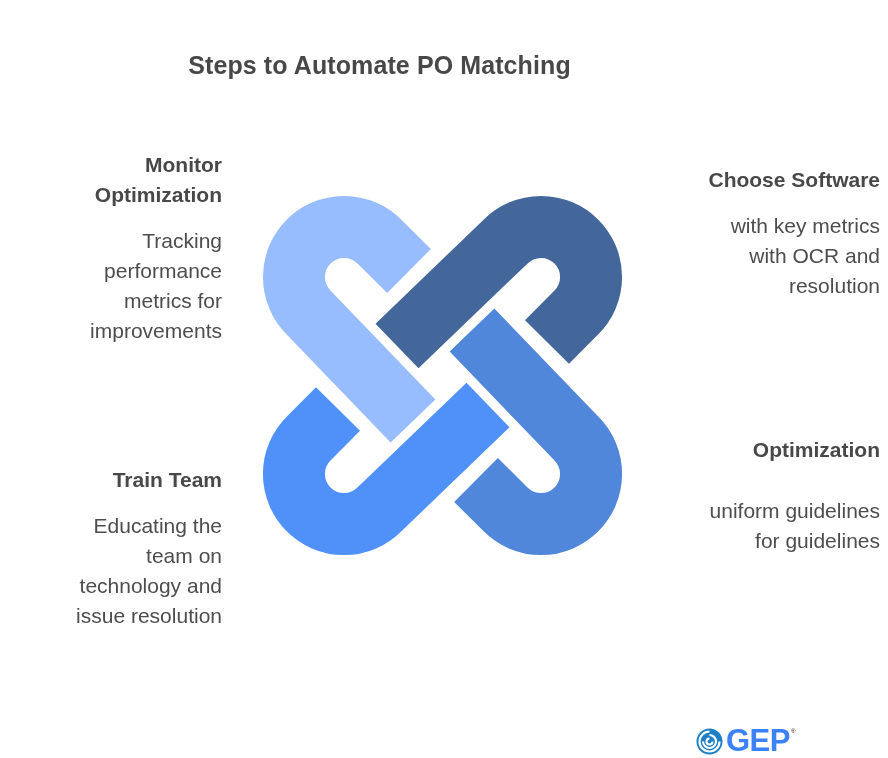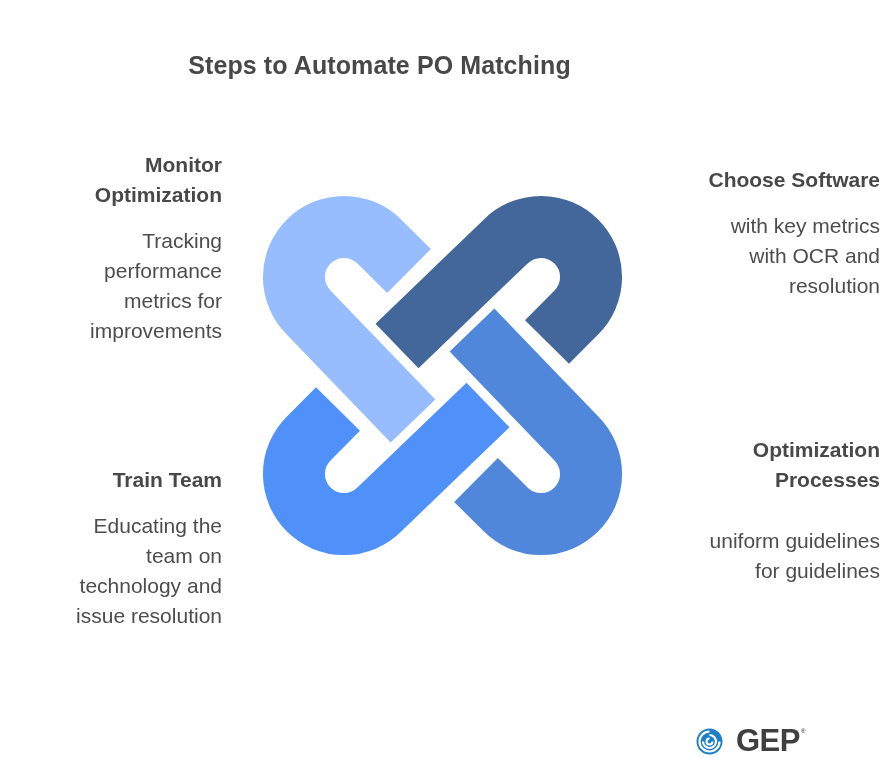--- a/index.html
+++ b/index.html
@@ -8,22 +8,22 @@
   .title { position: absolute; left: 0; width: 759px; top: 51px; text-align: center;
            font-size: 25px; font-weight: bold; color: #484848; letter-spacing: 0.1px; }
   .block { position: absolute; width: 230px; }
   .block.right-align { text-align: right; }
   .block.left-align { text-align: right; }
   .heading { font-size: 21px; font-weight: bold; line-height: 30px; color: #484848; }
   .desc { font-size: 21px; line-height: 30px; color: #4d4d4d; }
   .line { display: block; white-space: nowrap; }
   #knot { position: absolute; left: 0; top: 0; }
   .logo { position: absolute; left: 696px; top: 724px; height: 34px; display: flex; align-items: center; }
-  .logo-text { font-size: 31px; font-weight: 900; color: #404040; letter-spacing: -0.5px;
-               font-family: "Liberation Sans", sans-serif; margin-left: 13px; line-height: 30px; }
+  .logo-text { font-size: 31px; font-weight: 900; color: #3b82f6; letter-spacing: -0.5px;
+               font-family: "Liberation Sans", sans-serif; margin-left: 3px; line-height: 30px; }
   .logo-reg { font-size: 6px; color: #111; align-self: flex-start; margin-top: 4px; margin-left: 1px; }
 </style>
 </head>
 <body>
 
 <div class="title">Steps to Automate PO Matching</div>
 
 <svg id="knot" width="888" height="758" viewBox="0 0 888 758">
   <defs>
 
@@ -63,21 +63,20 @@
   <div class="desc" style="margin-top:16px;">
     <span class="line">with key metrics</span>
     <span class="line">with OCR and</span>
     <span class="line">resolution</span>
   </div>
 </div>
 
 <div class="block left-align" style="left:650px; top:435px;">
   <div class="heading">
     <span class="line">Optimization</span>
-    <span class="line">Processes</span>
   </div>
   <div class="desc" style="margin-top:31px;">
     <span class="line">uniform guidelines</span>
     <span class="line">for guidelines</span>
   </div>
 </div>
 
 <div class="block right-align" style="left:-8px; top:465px;">
   <div class="heading">
     <span class="line">Train Team</span>

